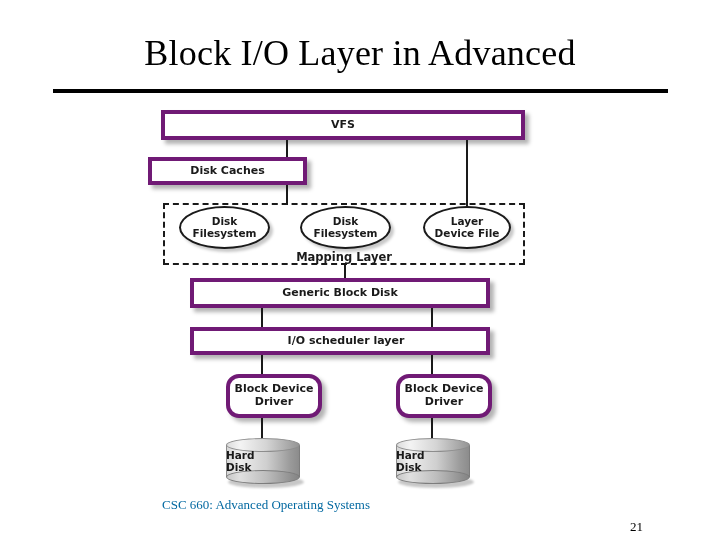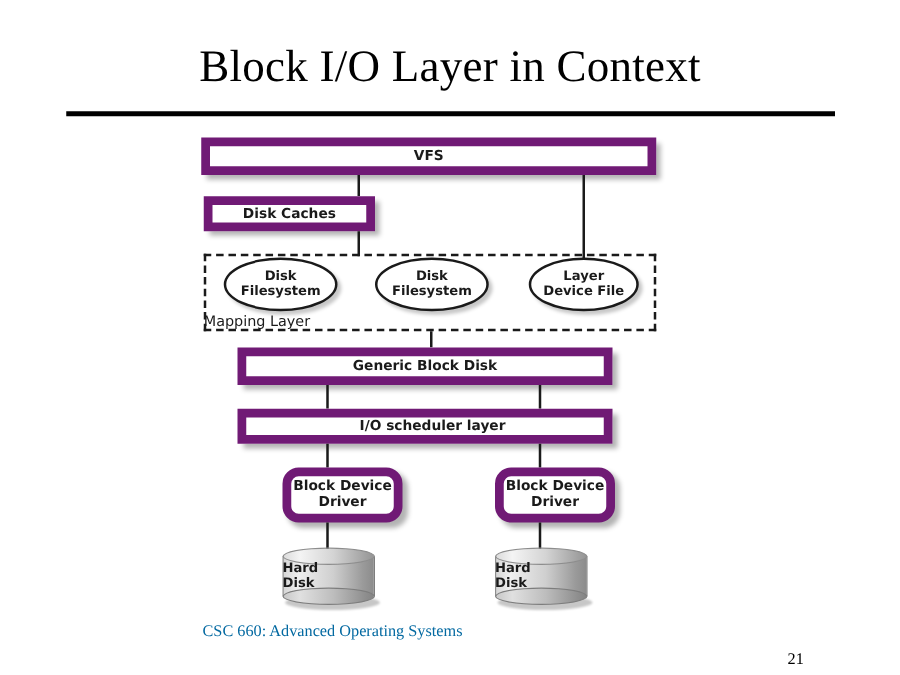--- a/index.html
+++ b/index.html
@@ -15,21 +15,21 @@
     letter-spacing:0.2px;white-space:nowrap;
   }
   .title-rule{
     position:absolute;left:53px;top:89px;width:615px;height:4px;background:#000;
   }
 
   .diagram{position:absolute;left:0;top:0;width:720px;height:500px;}
 
   
   .box{
-    position:absolute;background:#ffffff;border:7px solid #701a75;
+    position:absolute;background:#ffffff;border:4px solid #701a75;
     box-shadow:4px 4px 4px rgba(0,0,0,0.30);
     display:flex;align-items:center;justify-content:center;
     font-family:"DejaVu Sans", sans-serif;font-weight:bold;color:#1a1a1a;
     font-size:11px;text-align:center;line-height:1.15;
     box-sizing:border-box;
   }
   .rbox{border-radius:13px;margin-left:12px;}
 
   .dashed{
     position:absolute;border:2px dashed #1a1a1a;background:transparent;
@@ -40,22 +40,22 @@
     position:absolute;border:2px solid #1a1a1a;border-radius:50%;
     background:#ffffff;
     box-shadow:3px 3px 3px rgba(0,0,0,0.22);
     display:flex;align-items:center;justify-content:center;
     font-family:"DejaVu Sans", sans-serif;font-weight:bold;color:#1a1a1a;
     font-size:10.5px;text-align:center;line-height:1.12;
     box-sizing:border-box;
   }
 
   .layer-label{
-    position:absolute;font-family:"DejaVu Sans", sans-serif;font-weight:normal;
-    color:#1a1a1a;font-size:11.5px;
+    position:absolute;font-family:"DejaVu Sans", sans-serif;font-weight:bold;
+    color:#1a1a1a;font-size:11.5px;text-align:center;
   }
 
   .vline{position:absolute;background:#1a1a1a;width:2px;}
 
   
   .cyl{position:absolute;}
   .cyl .body{
     position:absolute;left:0;right:0;top:7px;bottom:7px;
     background:linear-gradient(to right,#d6d6d6 0%,#efefef 16%,#cfcfcf 55%,#9a9a9a 88%,#8c8c8c 100%);
     border-left:1px solid #8d8d8d;border-right:1px solid #7d7d7d;
@@ -87,32 +87,32 @@
   .footer-page{
     position:absolute;left:630px;top:519px;width:40px;text-align:left;
     font-family:"Liberation Serif", serif;font-size:13px;color:#000;
   }
 </style>
 </head>
 <body>
 
 <div id="slide">
 
-  <div class="title">Block I/O Layer in Context</div>
+  <div class="title">Block I/O Layer in Advanced</div>
   <div class="title-rule"></div>
 
   <div class="diagram">
 
     <div class="box" style="left:161px;top:110px;width:364px;height:30px;">VFS</div>
 
     <div class="vline" style="left:286px;top:140px;height:17px;"></div>
 
     <div class="vline" style="left:466px;top:140px;height:67px;"></div>
 
-    <div class="box" style="left:163px;top:157px;width:137px;height:28px;">Disk Caches</div>
+    <div class="box" style="left:148px;top:157px;width:159px;height:28px;">Disk Caches</div>
 
     <div class="vline" style="left:286px;top:185px;height:20px;"></div>
 
     <div class="dashed" style="left:163px;top:203px;width:362px;height:62px;"></div>
 
     <div class="ellipse" style="left:179px;top:206px;width:91px;height:43px;">
       <span>
         <span>Disk</span><br>
         <span>Filesystem</span>
       </span>

